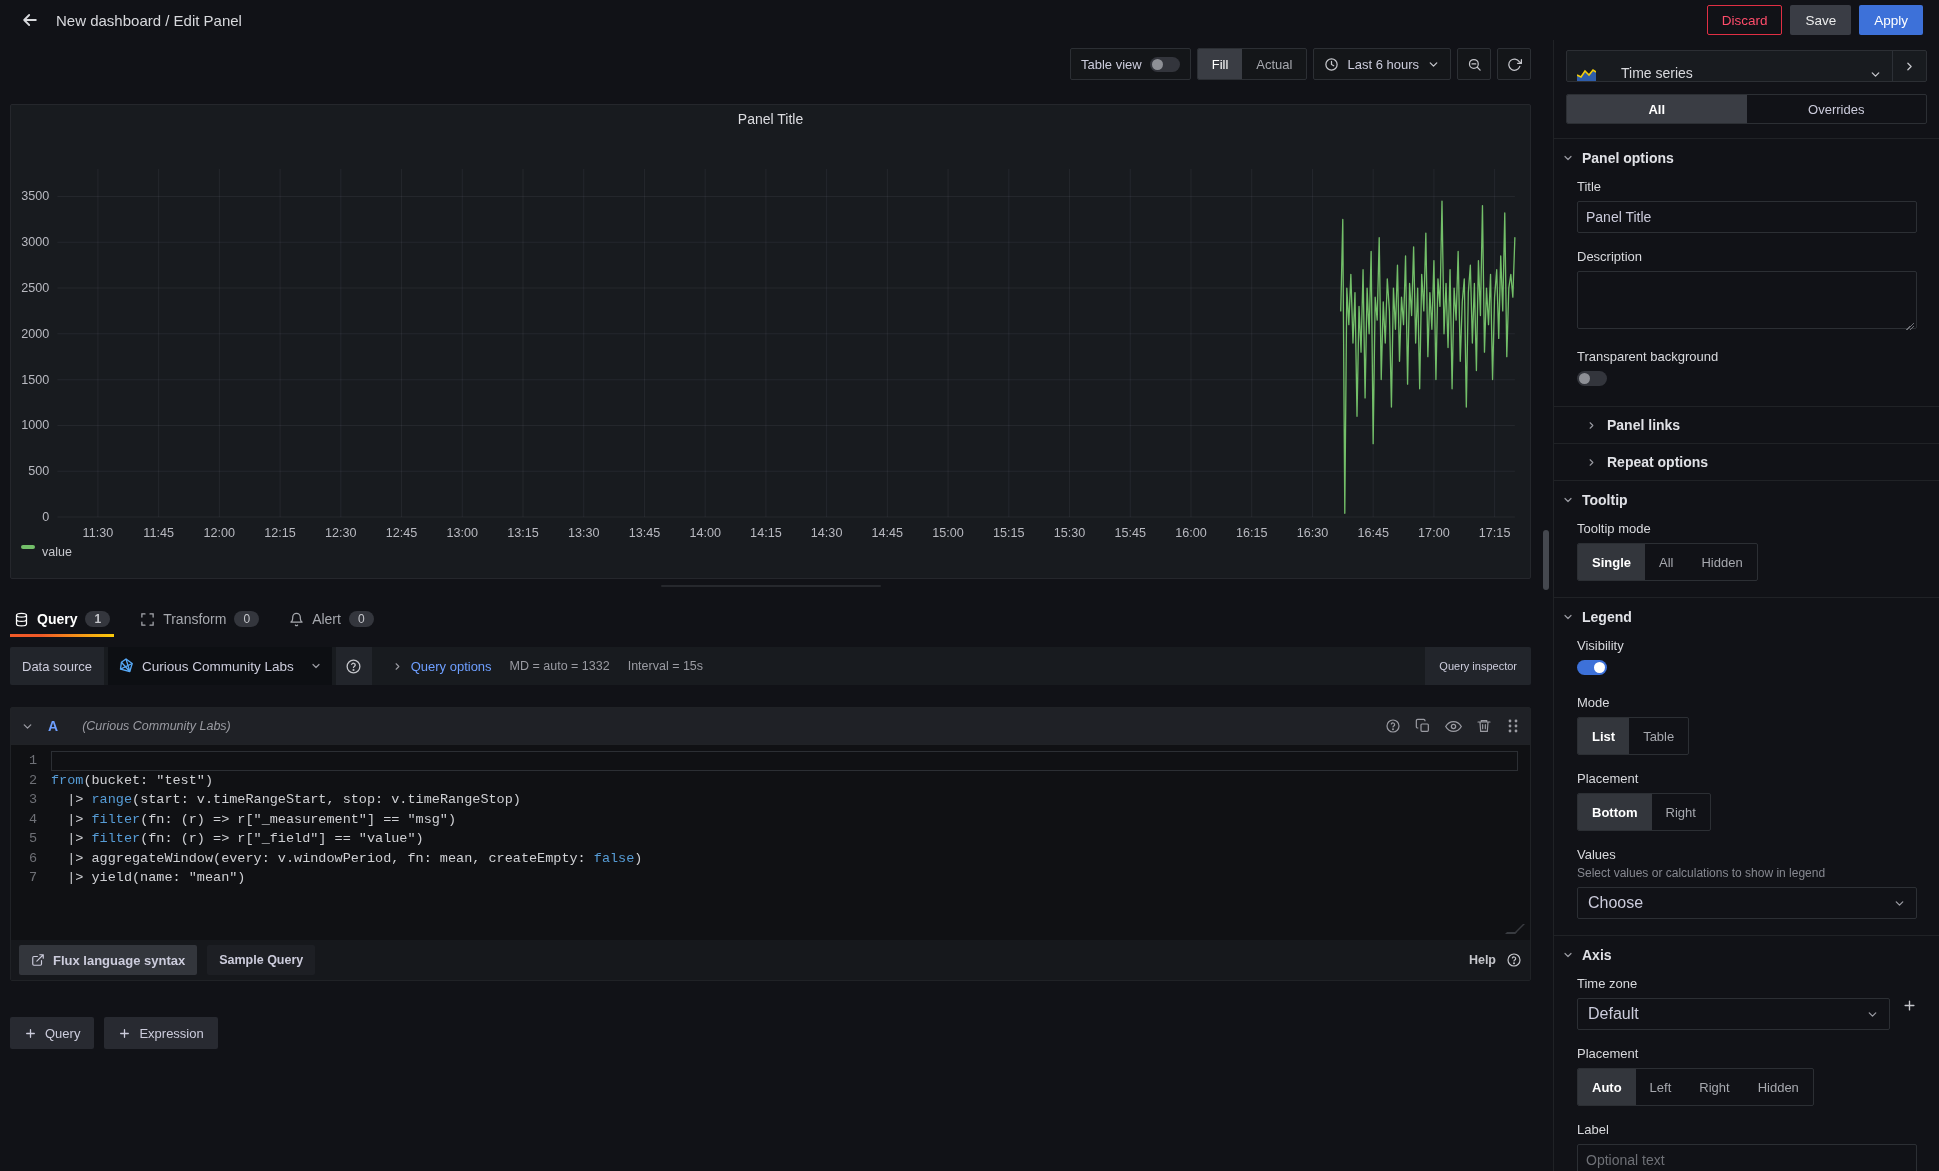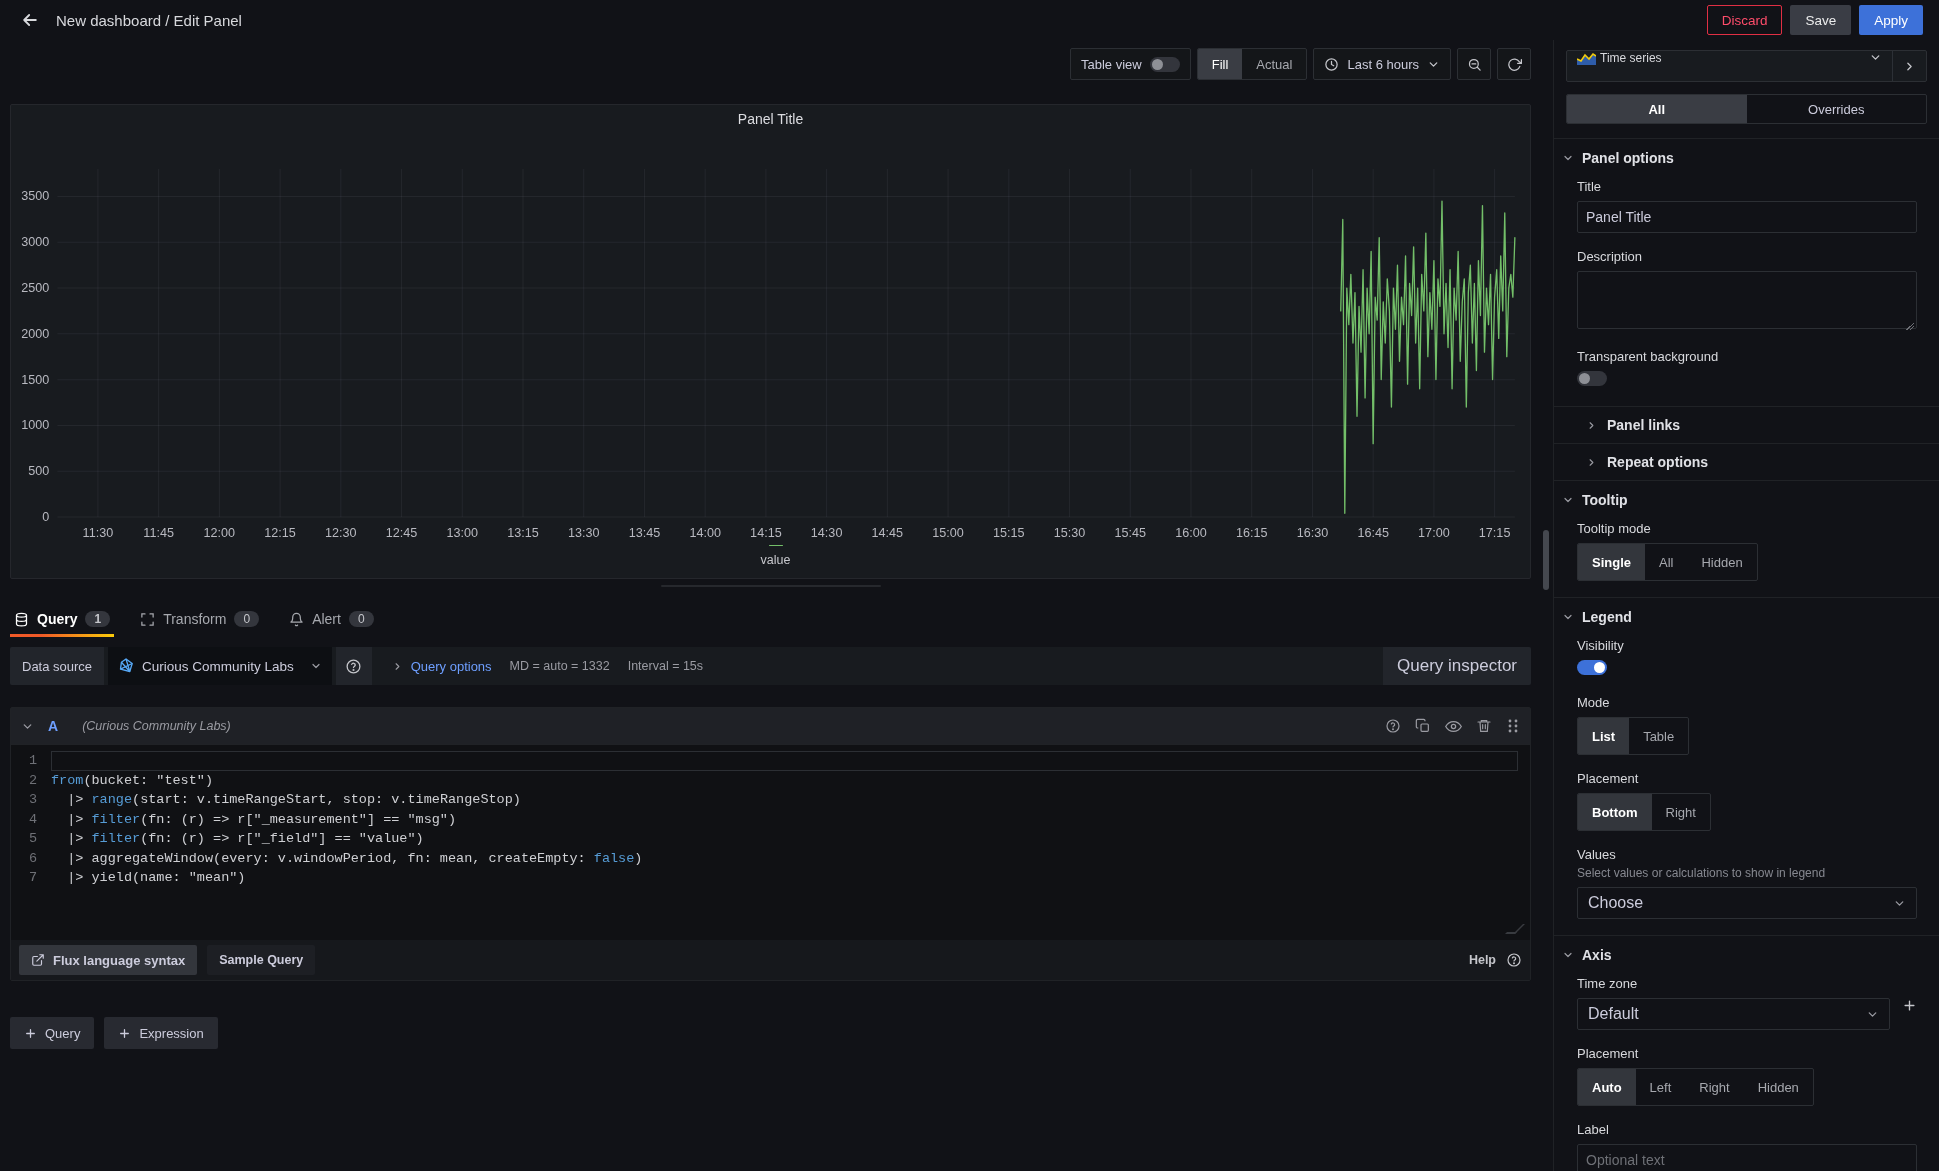--- a/index.html
+++ b/index.html
@@ -32,21 +32,21 @@
   .toggle { width:30px; height:15px; border-radius:8px; position:relative; cursor:pointer; }
   .toggle.off { background:#33353c; }
   .toggle.off .knob { position:absolute; left:2px; top:2px; width:11px; height:11px; border-radius:50%; background:#8e9096; }
   .toggle.on { background:#3d71d9; }
   .toggle.on .knob { position:absolute; right:2px; top:2px; width:11px; height:11px; border-radius:50%; background:#ffffff; }
 
   
   .panel { margin-top:24px; height:475px; background:#181b1f; border:1px solid #25272c; border-radius:2px; position:relative; }
   .panel-title { height:28px; display:flex; align-items:center; justify-content:center; font-size:14px; font-weight:500; color:#dcdde1; }
   .chart-area { height:412px; }
-  .legend-row { display:flex; align-items:center; gap:7px; padding-left:10px; height:22px;flex-direction:column; }
+  .legend-row { display:flex; gap:7px; padding-left:10px; height:22px; }
   .legend-mark { width:14px; height:4px; border-radius:2px; }
   .legend-label { font-size:12.5px; color:#c7c8cd; cursor:pointer; }
   .pane-scrollbar { position:absolute; right:4px; top:490px; width:6px; height:60px; border-radius:3px; background:#45484f; }
   .splitter { height:14px; display:flex; align-items:center; justify-content:center; cursor:row-resize; }
   .splitter .grip { width:220px; height:2px; background:#26282d; border-radius:1px; }
 
   
   .qtabs { display:flex; gap:22px; margin-top:8px; height:36px; align-items:stretch; }
   .qtab { display:flex; align-items:center; gap:8px; padding:0 4px; font-size:14px; color:#a6a8ae; cursor:pointer; position:relative; }
   .qtab .cnt { background:#34363d; color:#c5c6cb; border-radius:10px; font-size:12px; padding:1px 9px; }
@@ -55,21 +55,21 @@
     background:linear-gradient(90deg,#f05a28 30%,#fbca0a 99%); }
 
   
   .ds-row { margin-top:10px; height:38px; display:flex; align-items:stretch; background:#181b1f; border-radius:2px; }
   .ds-chip { display:flex; align-items:center; padding:0 12px; background:#22252b; font-size:13px; font-weight:500; border-radius:2px 0 0 2px; }
   .ds-select { display:flex; align-items:center; gap:8px; padding:0 10px; background:#0d0f13; margin-left:4px; font-size:13.5px; cursor:pointer; min-width:220px; }
   .ds-help { width:36px; display:flex; align-items:center; justify-content:center; background:#22252b; margin-left:4px; cursor:pointer; color:#c5c6cb; }
   .ds-mid { flex:1; display:flex; align-items:center; gap:18px; background:#181b1f; margin-left:6px; padding:0 14px; }
   .qopt { display:flex; align-items:center; gap:8px; color:#6e9fff; font-size:13px; font-weight:500; cursor:pointer; }
   .ds-meta { color:#9a9ba2; font-size:12.5px; }
-  .qinspector { display:flex; align-items:center; padding:0 14px; background:#22252b; font-size:17px; font-weight:500; border-radius:0 2px 2px 0; cursor:pointer; }
+  .qinspector { display:flex; align-items:center; padding:0 14px; background:#22252b; font-size:11px; font-weight:500; border-radius:0 2px 2px 0; cursor:pointer; }
 
   
   .query-card { margin-top:22px; border:1px solid #202226; border-radius:2px; }
   .qhead { height:36px; background:#1f2126; display:flex; align-items:center; gap:10px; padding:0 10px; }
   .qhead .refid { color:#6e9fff; font-weight:700; font-size:14px; margin-left:4px; cursor:pointer; }
   .qhead .dshint { color:#9a9ba2; font-style:italic; font-size:12.5px; margin-left:14px; }
   .qhead-icons { margin-left:auto; display:flex; align-items:center; gap:14px; color:#9a9ba2; }
   .qhead-icons .qicon { cursor:pointer; display:flex; }
   .code-wrap { background:#101114; border-top:1px solid #202226; padding:6px 0 8px 0; min-height:196px; position:relative; }
   .code-line { display:flex; font-family:"Liberation Mono","DejaVu Sans Mono",monospace; font-size:13.5px; line-height:19.5px; white-space:pre; }
@@ -83,21 +83,21 @@
   .flux-btn { height:30px; display:flex; align-items:center; gap:8px; padding:0 12px; background:#33363c; border-radius:2px; font-size:13px; font-weight:600; cursor:pointer; }
   .sample-btn { height:30px; display:flex; align-items:center; padding:0 12px; background:#1d1f24; border-radius:2px; font-size:12.5px; font-weight:600; cursor:pointer; }
   .help-area { margin-left:auto; display:flex; align-items:center; gap:10px; color:#c5c6cb; font-size:12.5px; font-weight:600; }
 
   .add-row { display:flex; gap:10px; margin-top:36px; }
   .add-btn { height:32px; display:flex; align-items:center; gap:8px; padding:0 14px; background:#282a31; border-radius:2px; font-size:13px; font-weight:500; color:#ccccdc; cursor:pointer; }
 
   
   .sidebar { width:386px; border-left:1px solid #202226; background:#111217; overflow:hidden; }
   .viz-row { margin:10px 12px 0 12px; height:32px; display:flex; border:1px solid #2c2f34; border-radius:2px; background:#181b1f; }
-  .viz-select { flex:1; display:flex; align-items:flex-start; gap:4px; padding:0 10px; cursor:pointer; font-size:12px; font-weight:500; color:#d8d9dd; }
+  .viz-select { flex:1; display:flex; align-items:flex-end; gap:25px; padding:0 10px; cursor:pointer; font-size:14px; font-weight:500; color:#d8d9dd; }
   .viz-select .chev { margin-left:auto; }
   .viz-expand { width:34px; border-left:1px solid #2c3036; display:flex; align-items:center; justify-content:center; cursor:pointer; color:#c5c6cb; }
   .search-row { margin:12px 12px 0 12px; height:32px; border:1px solid #2c2f34; border-radius:2px; background:#111217; display:flex; align-items:center; padding:0 9px; gap:8px; color:#8e9096; }
   .search-row input { flex:1; background:transparent; border:none; outline:none; color:#ccccdc; font-size:13.5px; font-family:inherit; }
   .search-row input::placeholder { color:#8e9096; }
   .filter-tabs { margin:12px 12px 14px 12px; height:30px; display:flex; border:1px solid #2c2f34; border-radius:2px; overflow:hidden; }
   .filter-tab { flex:1; display:flex; align-items:center; justify-content:center; font-size:13px; color:#ccccdc; cursor:pointer; }
   .filter-tab.active { background:#3a3d44; color:#ffffff; font-weight:600; }
 
   .divider { height:1px; background:#202226; }

